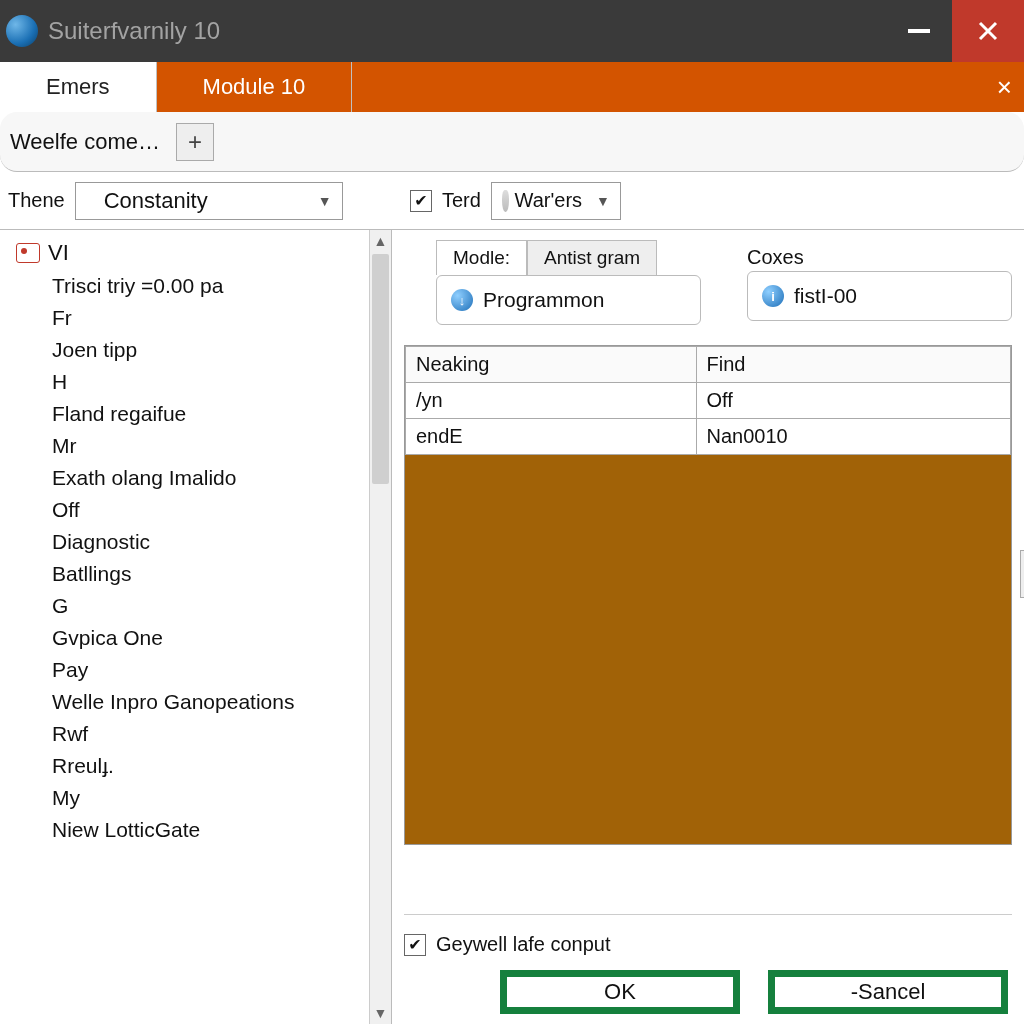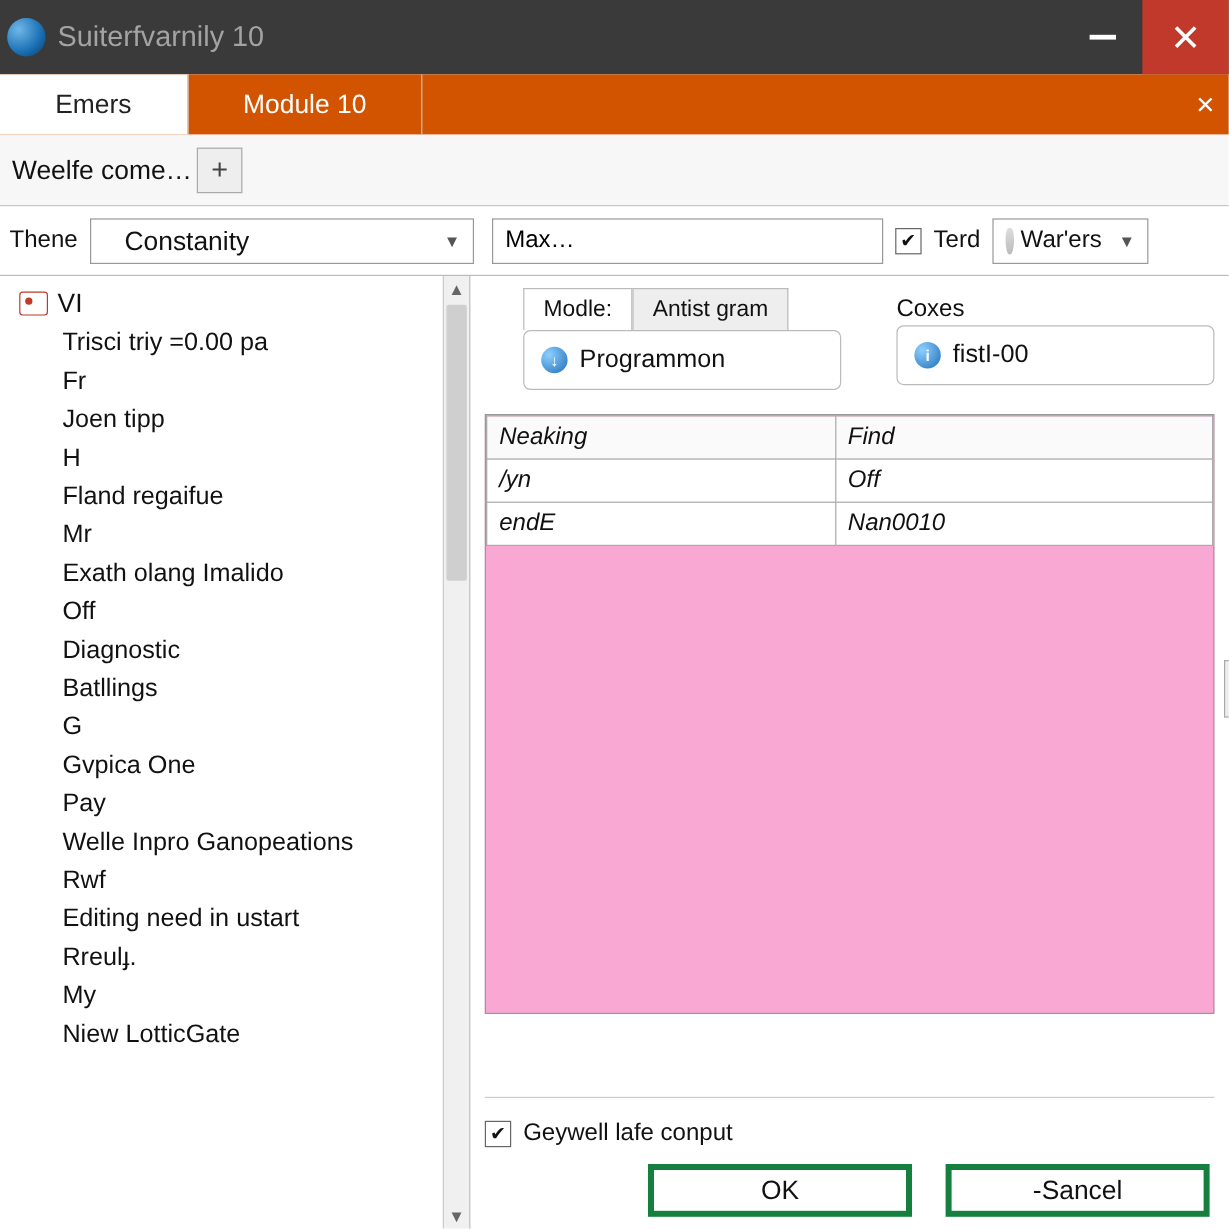--- a/index.html
+++ b/index.html
@@ -46,22 +46,23 @@
   }
   .tabstrip-close {
     position: absolute; right: 12px; top: 0; bottom: 0;
     display: flex; align-items: center; color: #fff; cursor: pointer;
     font-size: 26px;
   }
 
   
   .subtab-row {
     height: 60px; border-bottom: 1px solid #bbb;
-    display: flex; align-items: center; padding: 0 8px; gap: 2px;
+    display: flex; align-items: center; padding: 0 8px; gap: 14px;
     background: #f7f7f7;
+    border-radius: 17px;
   }
   .subtab-label { font-size: 22px; padding: 4px 2px; }
   .plus-btn {
     width: 38px; height: 38px; border: 1px solid #aaa; background: #eee;
     display: flex; align-items: center; justify-content: center;
     font-size: 24px; cursor: pointer; color: #444;
   }
 
   
   .toolbar {
@@ -69,21 +70,21 @@
     display: flex; align-items: center; padding: 0 8px; gap: 10px;
     background: #fff;
   }
   .theme-label { font-size: 20px; }
   .combo {
     height: 38px; border: 1px solid #999; background: #fff;
     display: flex; align-items: center; justify-content: space-between;
     padding: 0 10px; cursor: pointer;
   }
   .combo .caret { font-size: 14px; color: #555; margin-left: 8px; }
-  .combo-theme { width: 320px; font-size: 22px; padding-left: 28px; }
+  .combo-theme { width: 268px; font-size: 22px; padding-left: 28px; }
   .spacer-left { width: 392px; display: flex; align-items: center; gap: 10px; }
   .right-toolbar { flex: 1; display: flex; align-items: center; gap: 10px; }
   .textinput {
     height: 38px; border: 1px solid #999; padding: 0 10px; font-size: 20px;
     background: #fff;
   }
   .max-input { width: 326px; }
   .checkbox {
     width: 22px; height: 22px; border: 1px solid #666; background: #fff;
     display: flex; align-items: center; justify-content: center; cursor: pointer;
@@ -155,41 +156,41 @@
     width: 22px; height: 22px; border-radius: 50%;
     background: radial-gradient(circle at 30% 30%, #8fcfff, #1e6fb8);
     display: flex; align-items: center; justify-content: center;
     color: #fff; font-size: 13px; font-weight: bold;
   }
   .info-body .circle-blue.down::after { content: "↓"; }
   .info-body .circle-blue.info::after { content: "i"; }
 
   .grid {
     border: 1px solid #999; margin-top: 8px; height: 500px;
-    position: relative; background: #f9a8d4; font-style: italic;
+    position: relative; background: #a16207;
   }
   .grid table { width: 100%; border-collapse: collapse; }
   .grid th, .grid td {
     border: 1px solid #aaa; text-align: left; padding: 6px 10px; font-size: 20px;
     background: #fff;
   }
   .grid th { font-weight: normal; background: #fafafa; }
   .splitter-handle {
     position: absolute; right: -6px; top: 320px; width: 10px; height: 48px;
     border: 1px solid #aaa; background: #eee; display:flex; align-items:center; justify-content:center;
     font-size: 12px; color:#666;
   }
 
   .bottom-controls {
     margin-top: auto; padding-top: 12px; border-top: 1px solid #ccc;
   }
   .output-row { display: flex; align-items: center; gap: 10px; padding: 6px 0 14px 0; font-size: 20px; }
   .button-row { display: flex; justify-content: flex-end; gap: 28px; padding-right: 4px; }
   .btn {
-    width: 220px; height: 44px; border: 5px solid #15803d; background: #fff;
+    width: 240px; height: 44px; border: 7px solid #15803d; background: #fff;
     display: flex; align-items: center; justify-content: center;
     font-size: 22px; cursor: pointer;
   }
 </style>
 </head>
 <body>
 
 <div class="titlebar">
   <div class="titlebar-left">
     <div class="app-icon"></div>
@@ -218,21 +219,20 @@
 
 <div class="toolbar">
   <div class="spacer-left">
     <span class="theme-label">Thene</span>
     <div class="combo combo-theme">
       <span>Constanity</span>
       <span class="caret">▼</span>
     </div>
   </div>
   <div class="right-toolbar">
-    <input class="textinput max-input" value="Max…" style="">
     <div class="checkbox checked"></div>
     <span class="terd-label">Terd</span>
     <div class="combo warers-combo">
       <span class="tag-icon"></span>
       <span>War'ers</span>
       <span class="caret">▼</span>
     </div>
   </div>
 </div>
 
@@ -253,21 +253,20 @@
         <div class="tree-item">Mr</div>
         <div class="tree-item">Exath olang Imalido</div>
         <div class="tree-item">Off</div>
         <div class="tree-item">Diagnostic</div>
         <div class="tree-item">Batllings</div>
         <div class="tree-item">G</div>
         <div class="tree-item">Gvpica One</div>
         <div class="tree-item">Pay</div>
         <div class="tree-item">Welle Inpro Ganopeations</div>
         <div class="tree-item">Rwf</div>
-        <div class="tree-item">Editing need in ustart</div>
         <div class="tree-item">Rreulɟ.</div>
         <div class="tree-item">My</div>
         <div class="tree-item">Niew LotticGate</div>
       </div>
       <div class="vscroll">
         <div class="arrow">▲</div>
         <div class="thumb"></div>
         <div class="arrow">▼</div>
       </div>
     </div>

